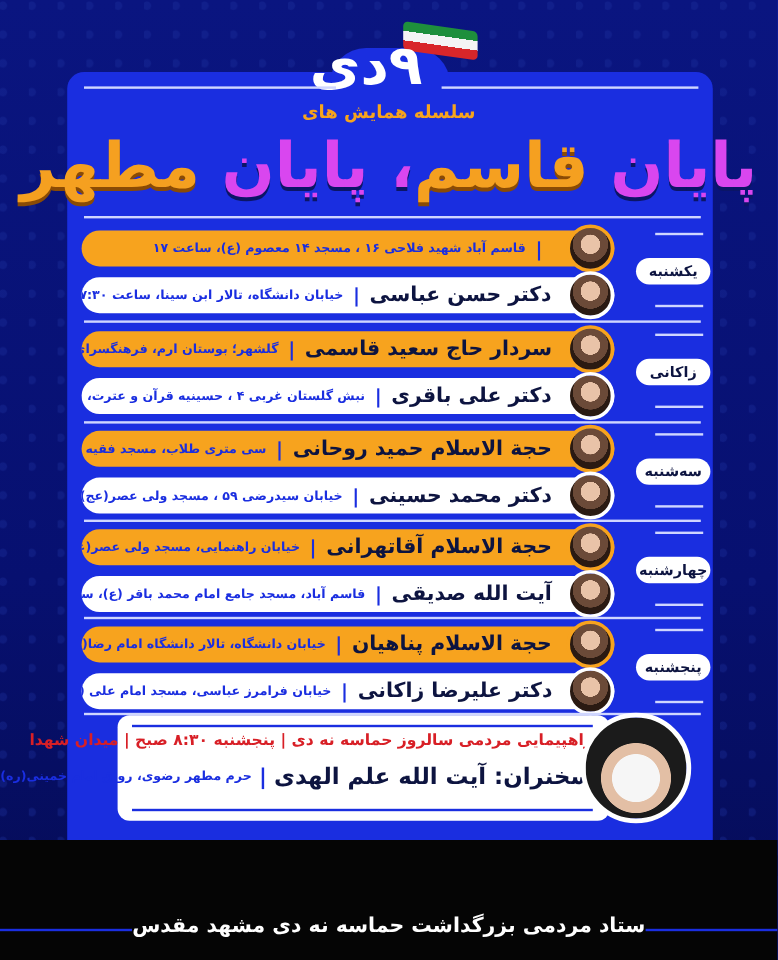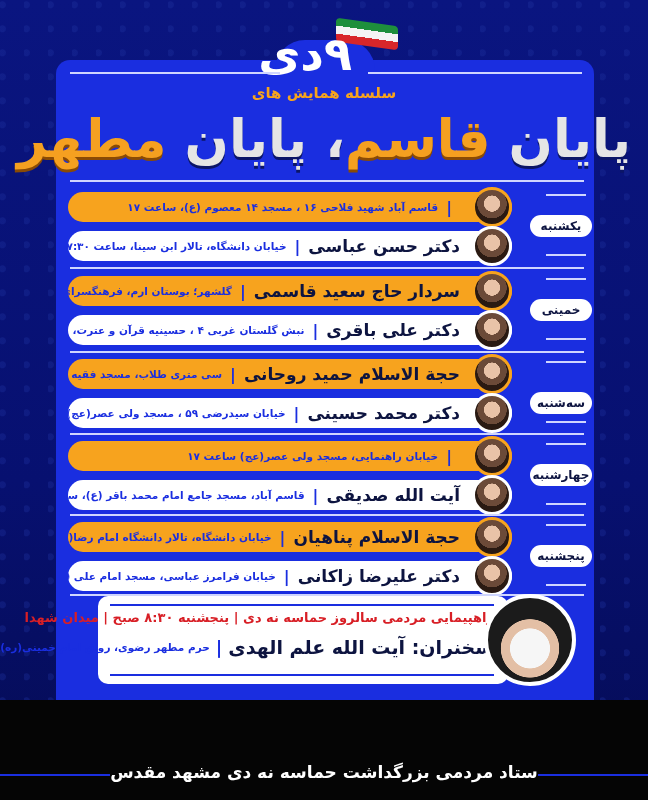--- a/index.html
+++ b/index.html
@@ -38,21 +38,21 @@
   }
   .hline { position: absolute; height: 2px; background: #cfd6ff; }
   .subtitle {
     position: absolute; left: 0; width: 648px; top: 84px; text-align: center;
     color: #f7a41c; font-size: 15px; font-weight: bold;
   }
   .title {
     position: absolute; left: 0; width: 648px; top: 104px; text-align: center;
     font-size: 52px; font-weight: bold; line-height: 70px; white-space: nowrap;
   }
-  .title .w { color: #e5e5e5; text-shadow: 0 3px 0 #0b1566; }
+  .title .w { color: #d946ef; text-shadow: 0 3px 0 #0b1566; }
   .title .o { color: #f5a020; text-shadow: 0 3px 0 #8a4b05; }
 
   .day-group { position: absolute; left: 68px; width: 526px; height: 80px; }
   .row {
     position: absolute; left: 0; width: 444px; height: 30px;
     border-radius: 15px;
     display: flex; align-items: center; justify-content: flex-start;
     padding-right: 52px; padding-left: 14px;
     white-space: nowrap; overflow: hidden;
   }
@@ -145,53 +145,54 @@
 <div class="hline" style="left:70px;top:267px;width:514px;"></div>
 
 <div class="day-group" style="top:270px;">
   <div class="short-line" style="top:8px;"></div>
   <div class="row orange" style="top:6px;">
     <span class="name">سردار حاج سعید قاسمی</span>
     <span class="sep">|</span>
     <span class="loc">گلشهر؛ بوستان ارم، فرهنگسرای انقلاب، ساعت ۱۷</span>
   </div>
   <div class="avatar o" style="left:404px;top:1px;"></div>
-  <div class="day-pill" style="top:29px;">خمینی</div>
+  <div class="day-pill" style="top:29px;">زاکانی</div>
   <div class="row white" style="top:45px;">
     <span class="name">دکتر علی باقری</span>
     <span class="sep">|</span>
     <span class="loc">نبش گلستان غربی ۴ ، حسینیه قرآن و عترت، ساعت ۱۹</span>
   </div>
   <div class="avatar" style="left:404px;top:40px;"></div>
   <div class="short-line" style="top:68px;"></div>
 </div>
 <div class="hline" style="left:70px;top:351px;width:514px;"></div>
 
 <div class="day-group" style="top:353px;">
   <div class="short-line" style="top:8px;"></div>
   <div class="row orange" style="top:6px;">
     <span class="name">حجة الاسلام حمید روحانی</span>
     <span class="sep">|</span>
     <span class="loc">سی متری طلاب، مسجد فقیه سبزواری، ساعت ۱۷</span>
   </div>
   <div class="avatar o" style="left:404px;top:1px;"></div>
-  <div class="day-pill" style="top:29px;margin-top:10px;">سه‌شنبه</div>
+  <div class="day-pill" style="top:29px;">سه‌شنبه</div>
   <div class="row white" style="top:45px;">
     <span class="name">دکتر محمد حسینی</span>
     <span class="sep">|</span>
     <span class="loc">خیابان سیدرضی ۵۹ ، مسجد ولی عصر(عج) ساعت ۱۷</span>
   </div>
   <div class="avatar" style="left:404px;top:40px;"></div>
   <div class="short-line" style="top:68px;"></div>
 </div>
 <div class="hline" style="left:70px;top:433px;width:514px;"></div>
 
 <div class="day-group" style="top:435px;">
   <div class="short-line" style="top:8px;"></div>
   <div class="row orange" style="top:6px;">
+    <span class="name">حجة الاسلام آقاتهرانی</span>
     <span class="sep">|</span>
     <span class="loc">خیابان راهنمایی، مسجد ولی عصر(عج) ساعت ۱۷</span>
   </div>
   <div class="avatar o" style="left:404px;top:1px;"></div>
   <div class="day-pill" style="top:29px;">چهارشنبه</div>
   <div class="row white" style="top:45px;">
     <span class="name">آیت الله صدیقی</span>
     <span class="sep">|</span>
     <span class="loc">قاسم آباد، مسجد جامع امام محمد باقر (ع)، ساعت ۱۷</span>
   </div>

